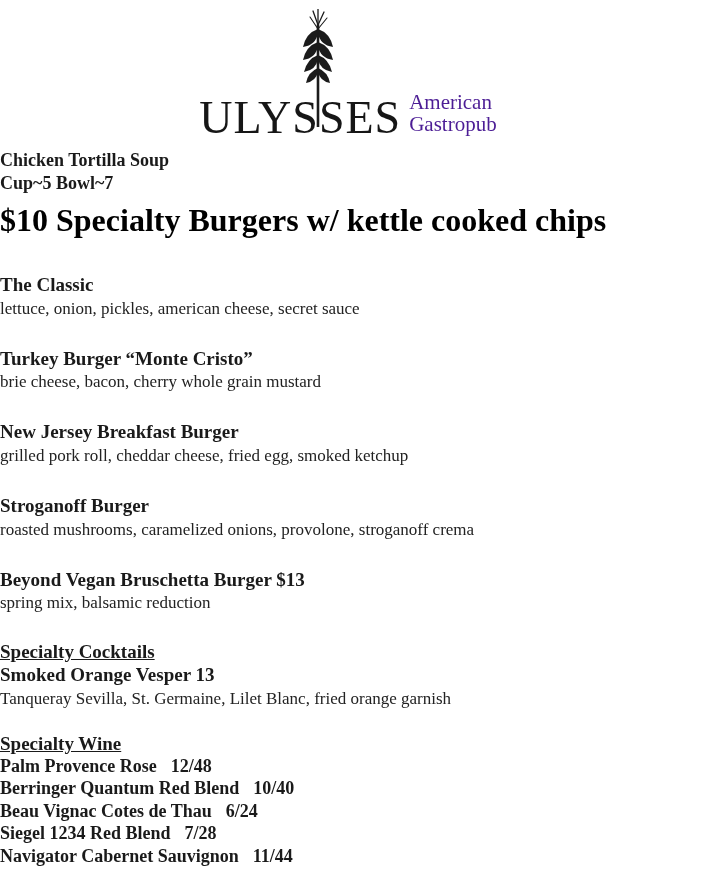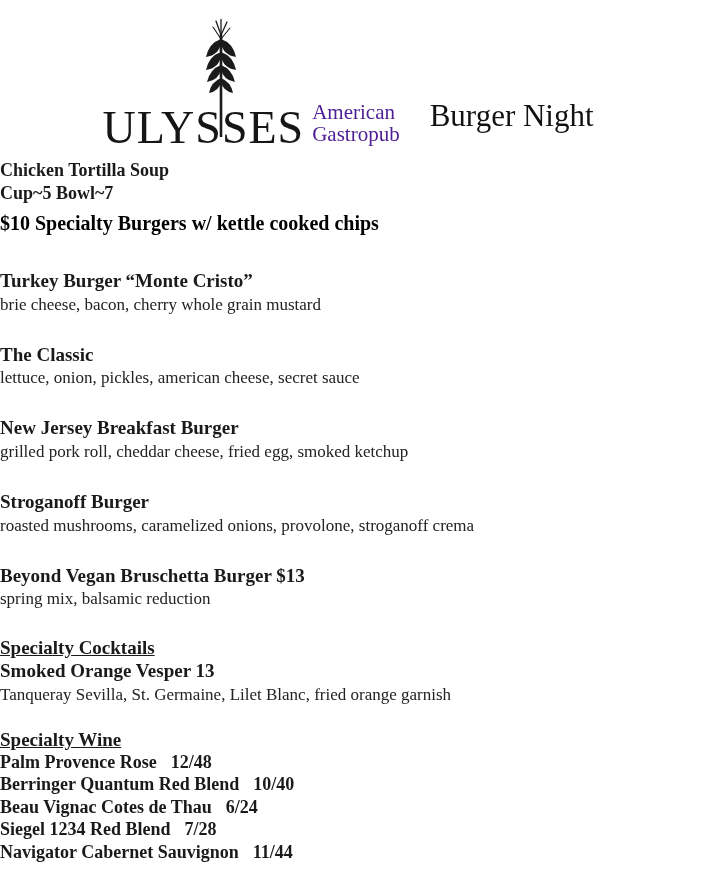--- a/index.html
+++ b/index.html
@@ -5,21 +5,21 @@
   * { box-sizing: border-box; }
   html, body { margin: 0; padding: 0; }
   body {
     width: 708px;
     height: 871px;
     background: #ffffff;
     font-family: "Liberation Serif", "DejaVu Serif", serif;
     color: #1a1a1a;
     overflow: hidden;
   }
-  .page { width: 696px; height: 871px; padding-top: 10px; }
+  .page { width: 696px; height: 871px; }
 
   
   .header {
     display: flex;
     justify-content: center;
     align-items: flex-end;
     gap: 30px;
     height: 138px;
   }
   .logo {
@@ -55,21 +55,21 @@
     font-size: 31px;
     color: #111;
     padding-bottom: 14px;
   }
 
   
   .menu { text-align: left; }
 
   .soup-name   { font-weight: bold; font-size: 18px; margin-top: 12px; }
   .soup-prices { font-weight: bold; font-size: 18px; margin-top: 2px; }
-  .headline    { font-weight: bold; font-size: 20px; margin-top: 8px; color: #000; }
+  .headline    { font-weight: bold; font-size: 32px; margin-top: 8px; color: #000; }
 
   .burger-list { margin-top: 34px; }
   .menu-item { margin-bottom: 26px; }
   .item-name { font-weight: bold; font-size: 19px; line-height: 1.3; }
   .item-desc { font-size: 17px; line-height: 1.35; color: #222; }
 
   .section-heading {
     font-weight: bold;
     font-size: 19px;
     text-decoration: underline;
@@ -106,37 +106,36 @@
           <path d="M27 46 Q16 50 13 63 Q25 61 27 50 Z"></path>
           <path d="M27 46 Q38 50 41 63 Q29 61 27 50 Z"></path>
           <path d="M27 59 Q17 63 15 74 Q25 72 27 63 Z"></path>
           <path d="M27 59 Q37 63 39 74 Q29 72 27 63 Z"></path>
         </g>
       </svg>
       <div class="logo-word">ULYSSES</div>
       <div class="logo-sub">American
 Gastropub</div>
     </div>
-    <div class="page-title">Burger Night</div>
   </div>
 
   <div class="menu">
 
     <div class="soup-name">Chicken Tortilla Soup</div>
     <div class="soup-prices">Cup~5 Bowl~7</div>
     <div class="headline">$10 Specialty Burgers w/ kettle cooked chips</div>
 
     <div class="burger-list">
       <div class="menu-item">
+        <div class="item-name">The Classic</div>
+        <div class="item-desc">lettuce, onion, pickles, american cheese, secret sauce</div>
+      </div>
+      <div class="menu-item">
         <div class="item-name">Turkey Burger “Monte Cristo”</div>
         <div class="item-desc">brie cheese, bacon, cherry whole grain mustard</div>
-      </div>
-      <div class="menu-item">
-        <div class="item-name">The Classic</div>
-        <div class="item-desc">lettuce, onion, pickles, american cheese, secret sauce</div>
       </div>
       <div class="menu-item">
         <div class="item-name">New Jersey Breakfast Burger</div>
         <div class="item-desc">grilled pork roll, cheddar cheese, fried egg, smoked ketchup</div>
       </div>
       <div class="menu-item">
         <div class="item-name">Stroganoff Burger</div>
         <div class="item-desc">roasted mushrooms, caramelized onions, provolone, stroganoff crema</div>
       </div>
       <div class="menu-item">

